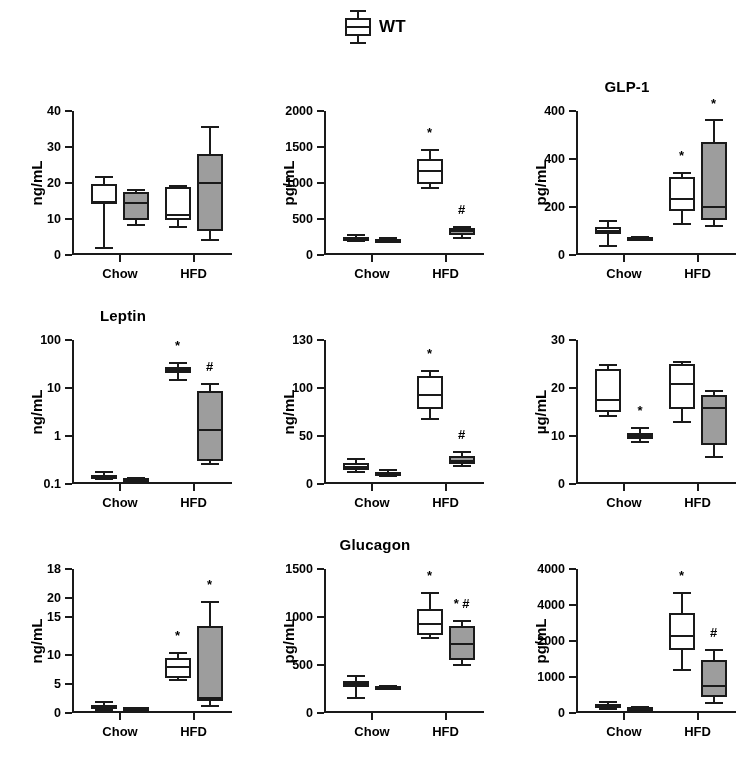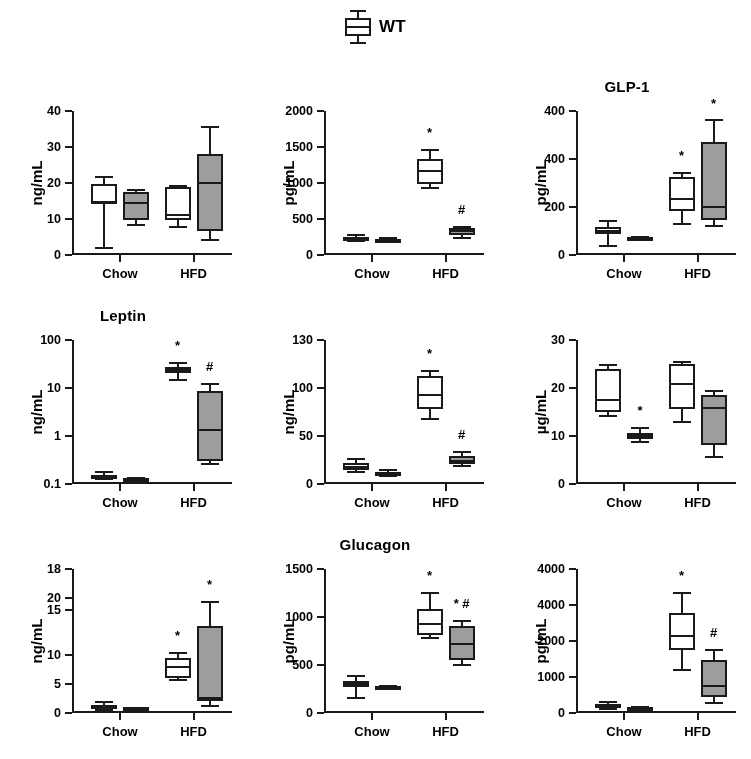--- a/index.html
+++ b/index.html
@@ -470,21 +470,21 @@
           <div class="axis-x"></div>
           <div class="ytick" style="top: 143px;">
             <span class="ytick-label" style="top: 1px;">0</span>
           </div>
           <div class="ytick" style="top: 114.2px;">
             <span class="ytick-label" style="top: 1px;">5</span>
           </div>
           <div class="ytick" style="top: 85.4px;">
             <span class="ytick-label" style="top: 1px;">10</span>
           </div>
-          <div class="ytick" style="top: 40px;">
+          <div class="ytick" style="top: 47px;">
             <span class="ytick-label" style="top: 1px;">15</span>
           </div>
           <div class="ytick" style="top: 27.8px;">
             <span class="ytick-label" style="top: 1px;">20</span>
           </div>
           <div class="ytick" style="top: -1px;">
             <span class="ytick-label" style="top: 1px;">18</span>
           </div>
           <div class="ylabel">ng/mL</div>
           <div class="xtick" style="left: 47px;"></div>

